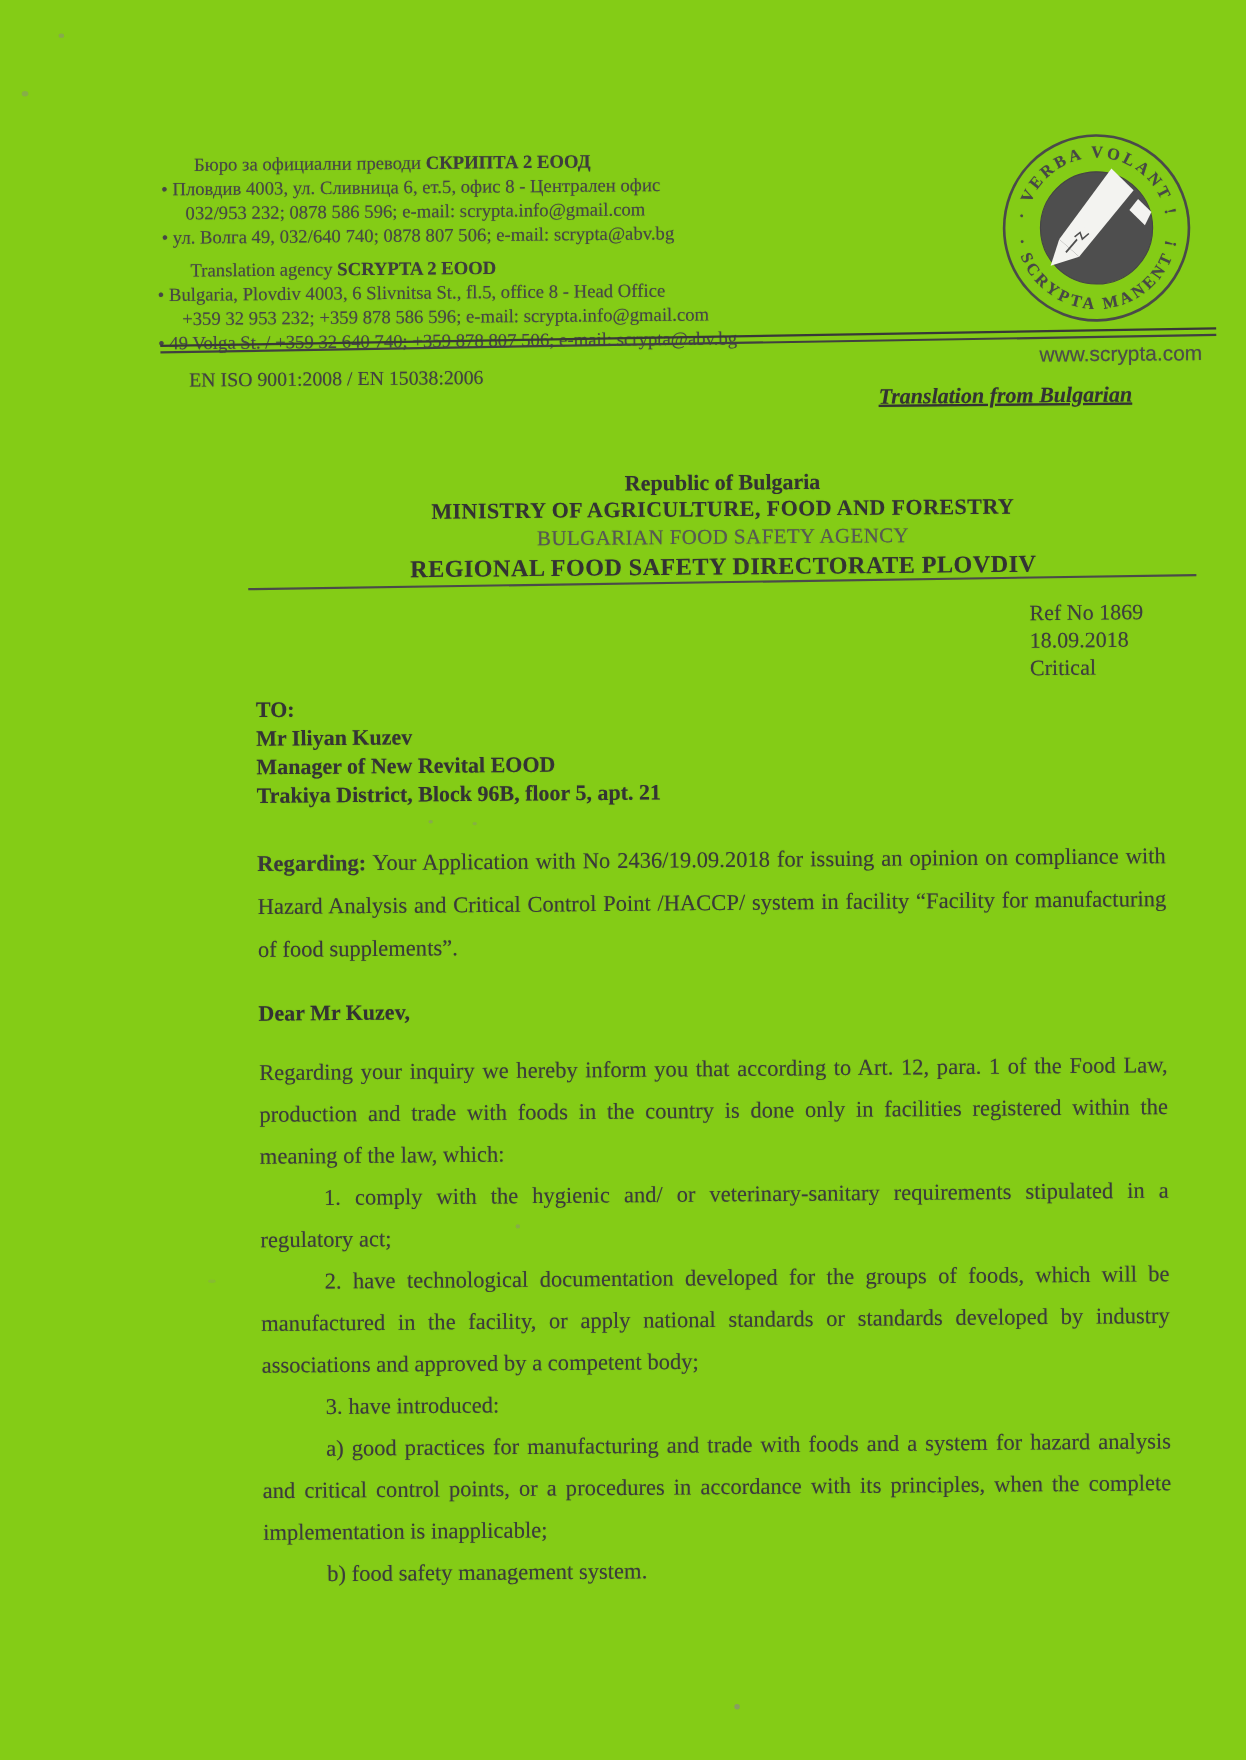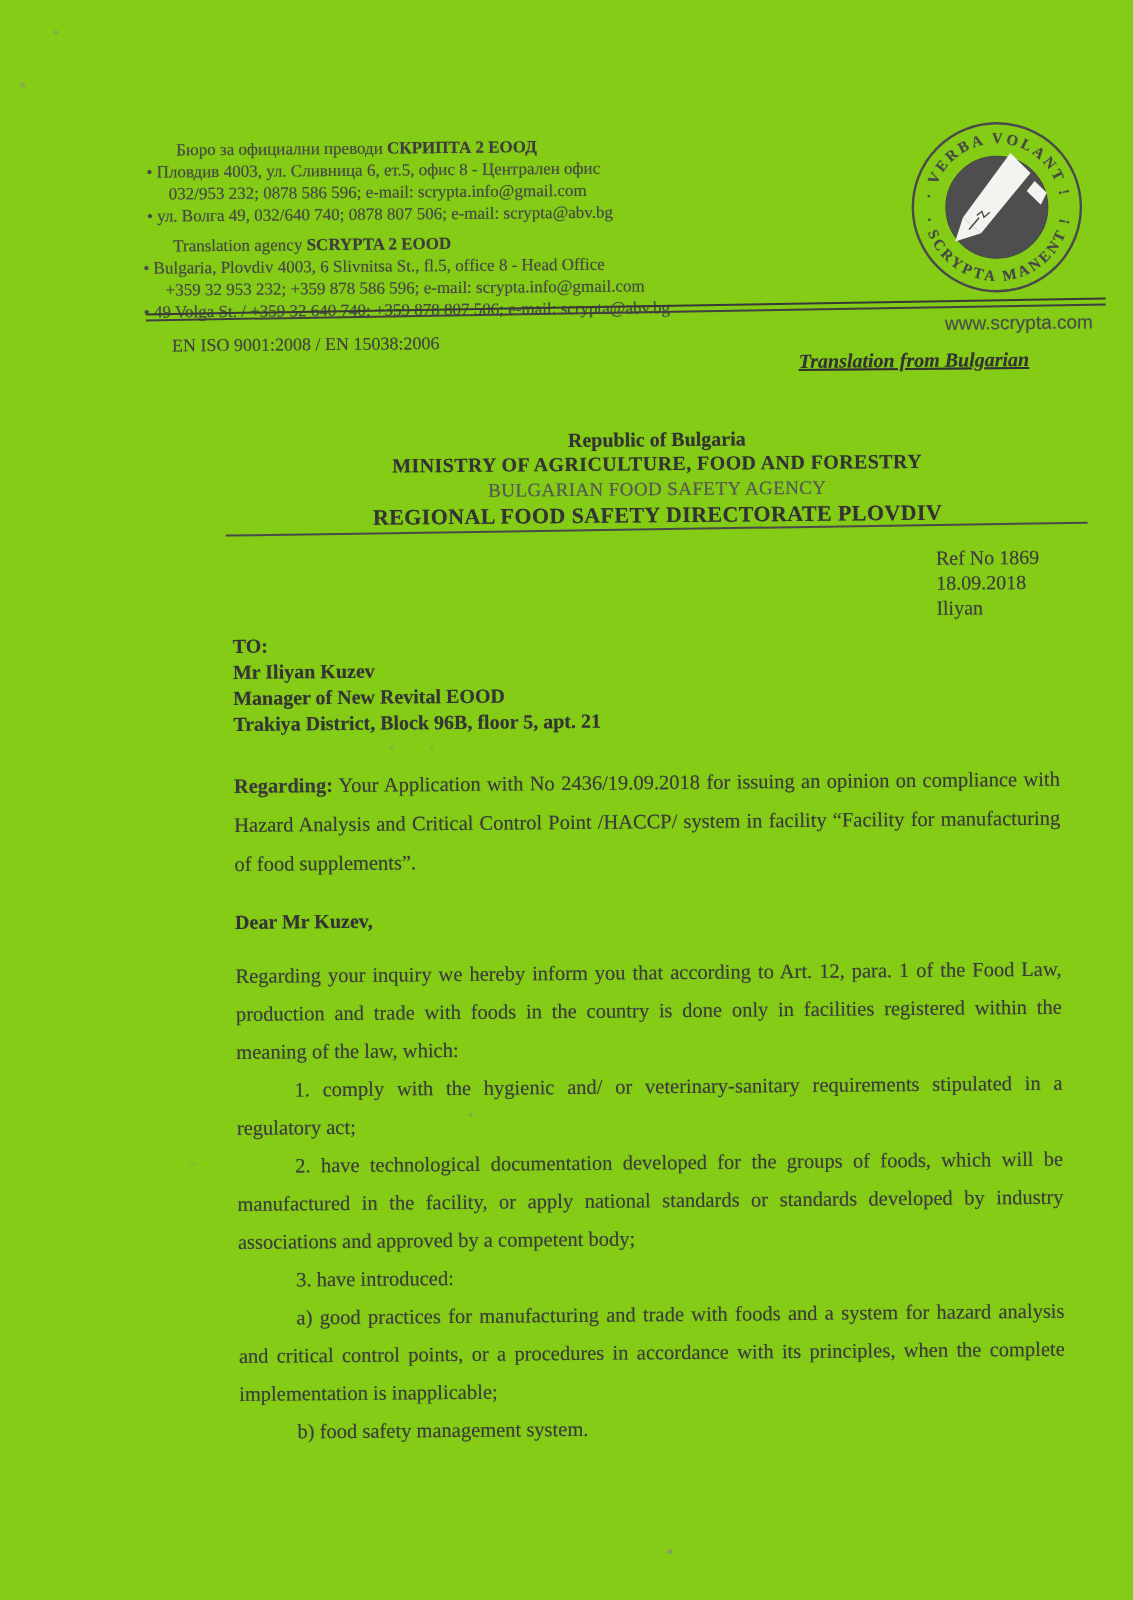--- a/index.html
+++ b/index.html
@@ -118,21 +118,21 @@
       <div class="a1">Republic of Bulgaria</div>
       <div class="a2">MINISTRY OF AGRICULTURE, FOOD AND FORESTRY</div>
       <div class="a3">BULGARIAN FOOD SAFETY AGENCY</div>
       <div class="a4">REGIONAL FOOD SAFETY DIRECTORATE PLOVDIV</div>
     </div>
     <div class="authority-rule"></div>
 
     <div class="refblock">
       <div>Ref No 1869</div>
       <div>18.09.2018</div>
-      <div>Iliyan</div>
+      <div>Critical</div>
     </div>
 
     <div class="recipient">
       <div>TO:</div>
       <div>Mr Iliyan Kuzev</div>
       <div>Manager of New Revital EOOD</div>
       <div>Trakiya District, Block 96B, floor 5, apt. 21</div>
     </div>
 
     <p class="subject"><b>Regarding:</b><span> Your Application with No 2436/19.09.2018 for issuing an opinion on compliance with Hazard Analysis and Critical Control Point /HACCP/ system in facility “Facility for manufacturing of food supplements”.</span></p>

